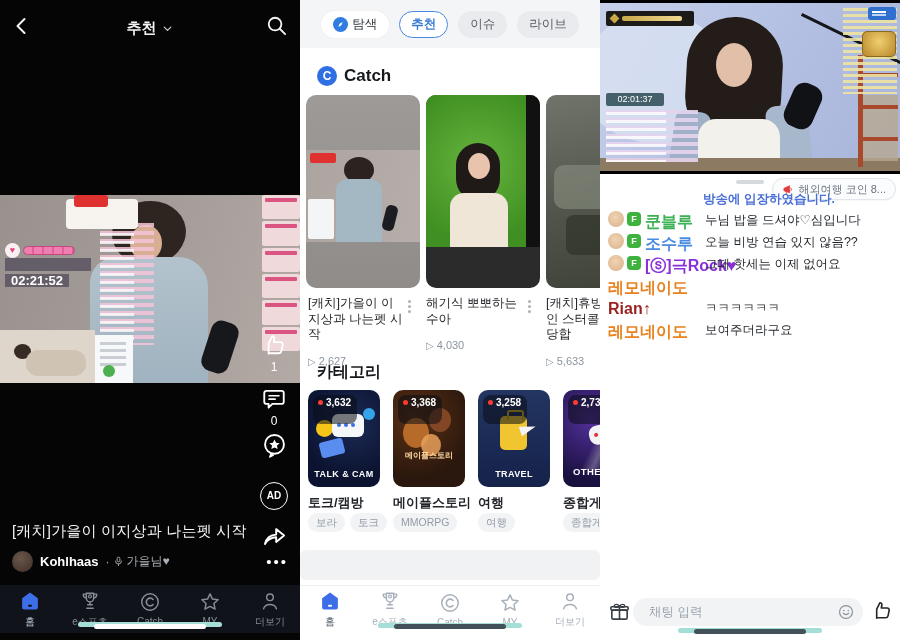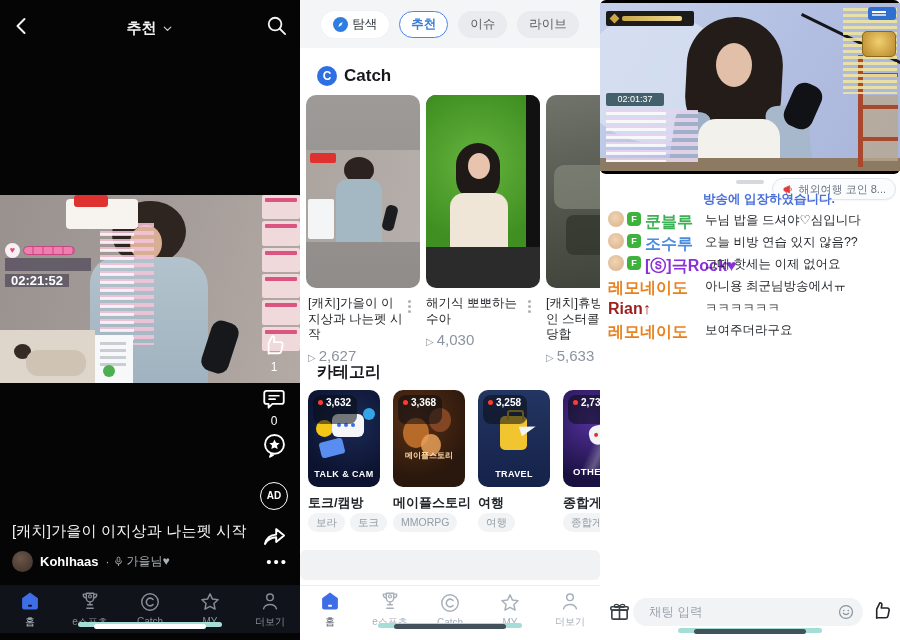--- a/index.html
+++ b/index.html
@@ -85,21 +85,21 @@
   .vc2{background:#2b2b2b;}
   .vc2-green{position:absolute;left:0;top:0;width:114px;height:152px;background:radial-gradient(circle at 45% 45%,#66b43e,#3f8f22 75%);}
   .vc2-strip{position:absolute;right:0;top:0;width:14px;height:152px;background:#111;}
   .vc2-hair{position:absolute;left:30px;top:48px;width:44px;height:58px;border-radius:22px;background:#1f1a17;}
   .vc2-face{position:absolute;left:42px;top:58px;width:22px;height:26px;border-radius:50%;background:#e8c3ad;}
   .vc2-top{position:absolute;left:24px;top:98px;width:58px;height:54px;border-radius:14px 14px 0 0;background:#efe6d8;}
   .vc3{background:linear-gradient(170deg,#70746a,#51554b 55%,#3f4239);}
   .vc3 .blob1{position:absolute;left:8px;top:70px;width:60px;height:44px;border-radius:10px;background:#8a8f82;opacity:.6;}
   .vc3 .blob2{position:absolute;left:20px;top:120px;width:70px;height:40px;border-radius:8px;background:#2f3329;opacity:.7;}
   .vcap{position:absolute;top:296px;font-size:12.5px;color:#24272b;line-height:1.25;}
-  .vviews{margin-top:4px;font-size:15px;color:#8b949e;display:flex;align-items:center;gap:3px;}
+  .vviews{margin-top:12px;font-size:11px;color:#8b949e;display:flex;align-items:center;gap:3px;}
   .play-ic::before{content:"▷";font-size:10px;color:#8b949e;}
   .dots-v{position:absolute;top:298px;color:#9aa1a9;font-size:12px;line-height:5px;cursor:pointer;letter-spacing:0;}
   .dots-v span{display:block;width:3px;height:3px;border-radius:50%;background:#aab1b8;margin:2px auto;}
   .sec-title{position:absolute;left:17px;top:362px;font-size:16px;font-weight:bold;color:#16181c;}
   .ccard{position:absolute;top:390px;width:72px;height:97px;border-radius:10px;overflow:hidden;cursor:pointer;}
   .ccount{position:absolute;left:5px;top:5px;display:flex;align-items:center;gap:3px;background:rgba(10,12,20,.55);border-radius:8px;padding:2px 6px 16px 5px;}
   .ccount .rdot{width:5px;height:5px;border-radius:50%;background:#ff3b30;}
   .ccount .cnum{font-size:10px;font-weight:bold;color:#fff;}
   .cart-label{position:absolute;left:0;right:0;bottom:8px;text-align:center;font-size:9px;font-weight:bold;color:#fff;letter-spacing:.4px;}
   .ca1{background:radial-gradient(circle at 60% 35%,#1b2a55,#0c1330 70%);}
@@ -122,21 +122,21 @@
   .ca4 .pad{position:absolute;left:26px;top:34px;width:32px;height:19px;border-radius:8px;background:#f2f3f5;transform:rotate(-12deg);}
   .ca4 .pad i{position:absolute;width:4px;height:4px;border-radius:50%;}
   .ca4 .lbl2{position:absolute;left:10px;bottom:10px;font-size:9.5px;font-weight:bold;color:#fff;line-height:1.2;letter-spacing:.4px;white-space:nowrap;}
   .cname-t{position:absolute;top:494px;font-size:13px;font-weight:bold;color:#1f2328;white-space:nowrap;}
   .ctags{position:absolute;top:513px;display:flex;gap:5px;}
   .tag-chip{height:19px;padding:0 8px;border-radius:10px;background:#f1f3f5;color:#949ca6;font-size:10.5px;line-height:19px;white-space:nowrap;}
   .mid-banner{position:absolute;left:0;top:550px;width:300px;height:30px;background:#f0f2f4;border-radius:6px;}
 
   
   #p-right{left:600px;background:#fff;}
-  .rp-video{position:absolute;top:0;left:0;width:300px;height:174px;background:#000;cursor:pointer;border-radius:6px;}
+  .rp-video{position:absolute;top:0;left:0;width:300px;height:174px;background:#000;cursor:pointer;}
   .rv-scene{position:absolute;left:0;top:3px;width:300px;height:168px;overflow:hidden;background:linear-gradient(120deg,#c6d0ea,#b2bfe2 55%,#a8b4d8);}
   .rv-glow{position:absolute;left:-20px;top:10px;width:150px;height:130px;border-radius:50%;background:#dde5f3;opacity:.7;}
   .rv-hair{position:absolute;left:86px;top:14px;width:96px;height:128px;border-radius:48px;background:#241c18;transform:rotate(3deg);}
   .rv-face{position:absolute;left:116px;top:40px;width:36px;height:44px;border-radius:50%;background:#e2bfa8;}
   .rv-top{position:absolute;left:98px;top:116px;width:82px;height:52px;border-radius:18px 18px 0 0;background:#f3f1ec;}
   .rv-card-l{position:absolute;left:72px;top:108px;width:36px;height:62px;border-radius:10px;background:#9fb0c8;transform:rotate(8deg);}
   .rv-card-r{position:absolute;left:168px;top:102px;width:42px;height:68px;border-radius:10px;background:#a8b8cc;transform:rotate(-6deg);}
   .rv-arm{position:absolute;left:196px;top:34px;width:110px;height:3px;background:#14161a;transform:rotate(26deg);}
   .rv-mic{position:absolute;left:188px;top:80px;width:30px;height:46px;border-radius:12px;background:#101216;transform:rotate(24deg);}
   .rv-desk{position:absolute;left:0;bottom:0;width:300px;height:13px;background:#8d7a62;}
@@ -560,21 +560,20 @@
         <span class="c-text">오늘 비방 연습 있지 않음??</span>
       </div>
       <div class="chat-row" style="top:81px;">
         <span class="c-avatar"></span>
         <span class="fbadge">F</span>
         <span class="c-name w-badge" style="color: rgb(138, 48, 216);">[ⓢ]극Rock♥</span>
         <span class="c-text">그때 핫세는 이제 없어요</span>
       </div>
       <div class="chat-row" style="top:103px;">
         <span class="c-name no-badge" style="color: rgb(232, 130, 30);">레모네이도</span>
-        <span class="c-text">아니용 최군님방송에서ㅠ</span>
       </div>
       <div class="chat-row" style="top:125px;">
         <span class="c-name no-badge" style="color: rgb(156, 31, 31);">Rian↑</span>
         <span class="c-text">ㅋㅋㅋㅋㅋㅋ</span>
       </div>
       <div class="chat-row" style="top:147px;">
         <span class="c-name no-badge" style="color: rgb(232, 130, 30);">레모네이도</span>
         <span class="c-text">보여주더라구요</span>
       </div>
     </div>

